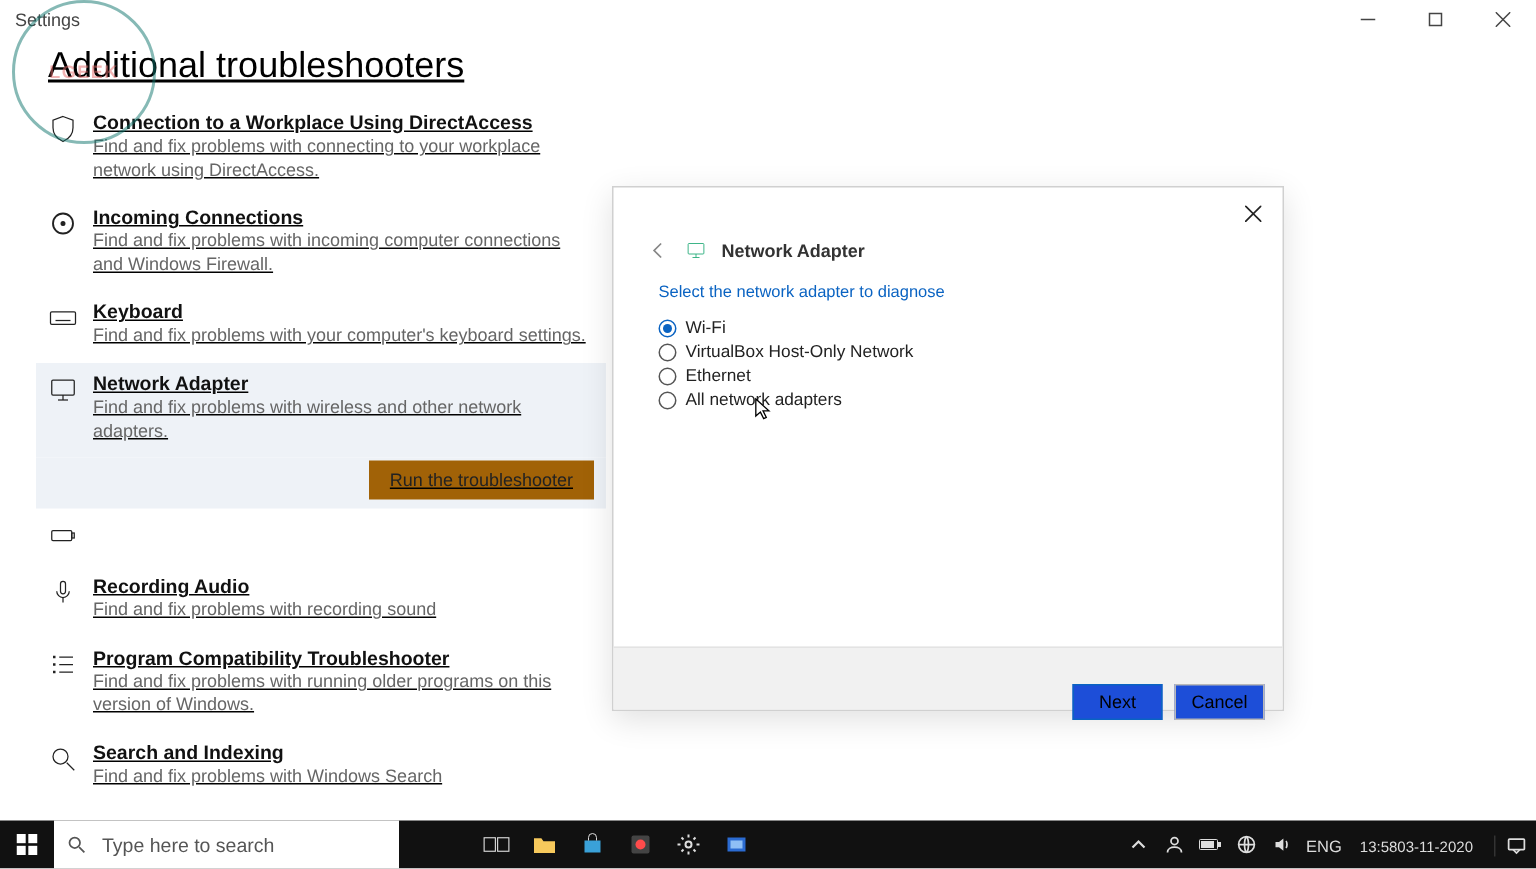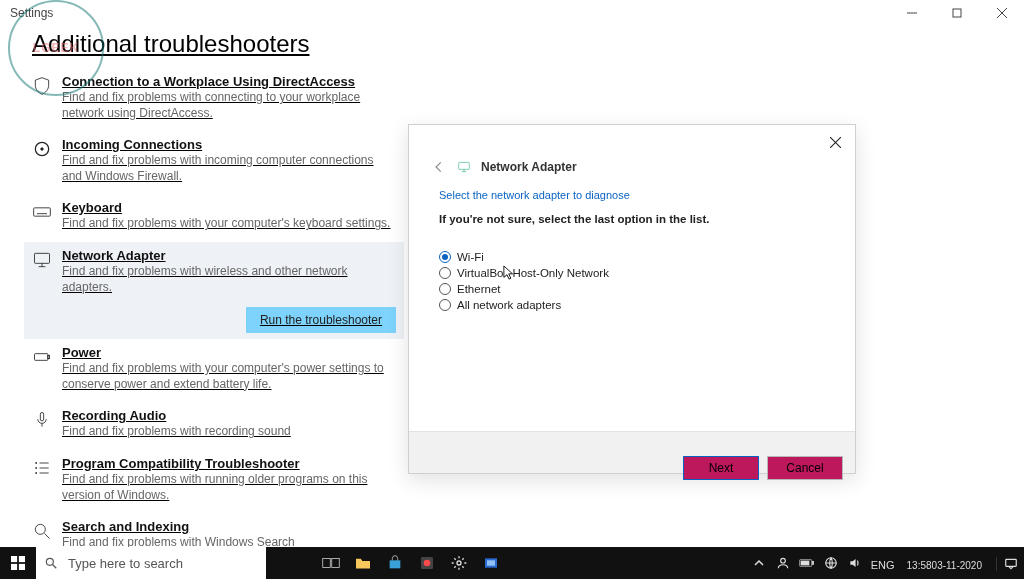--- a/index.html
+++ b/index.html
@@ -18,42 +18,42 @@
 
   .troubleshooters { width: 380px; }
   .ts-item { display: flex; padding: 6px 8px 10px 8px; gap: 10px; }
   .ts-item.selected { background: #eef2f7; }
   .ts-icon { width: 20px; height: 20px; flex: 0 0 20px; margin-top: 2px; display:flex; align-items:flex-start; justify-content:center; }
   .ts-icon svg { width: 20px; height: 20px; stroke:#222; fill:none; }
   .ts-text { flex: 1; }
   .ts-title { font-size: 13px; font-weight: 600; color: #111; margin-bottom: 1px; }
   .ts-desc { font-size: 12px; color: #666; line-height: 1.3; }
   .run-btn-row { display:flex; justify-content:flex-end; padding: 2px 8px 6px 8px; }
-  .run-btn { background: #7dd3fc; border: none; padding: 6px 14px; font-size: 12px; color: #222; }
+  .run-btn { background: #a16207; border: none; padding: 6px 14px; font-size: 12px; color: #222; }
 
   
   .watermark { position: absolute; top: 0; left: 8px; width: 96px; height: 96px; border: 2px solid #0f766e; border-radius: 50%; display:flex; align-items:center; justify-content:center; opacity: .5; pointer-events:none; }
   .watermark span { font-size: 12px; font-weight: 700; color: #e46a6a; letter-spacing: 1px; }
 
   
   .dialog { position: absolute; left: 408px; top: 98px; width: 448px; height: 350px; background: #fff; border: 1px solid #d0d0d0; box-shadow: 0 6px 20px rgba(0,0,0,.12); display:flex; flex-direction:column; }
   .dlg-head { height: 34px; display:flex; align-items:center; justify-content:flex-end; }
   .dlg-close { width: 40px; height: 30px; display:flex; align-items:center; justify-content:center; color:#222; }
   .dlg-crumb { display:flex; align-items:center; gap: 10px; padding: 0 22px 8px 22px; font-size: 12px; color:#333; }
   .dlg-back { width:16px; height:16px; display:flex; align-items:center; justify-content:center; color:#777; }
   .dlg-body { flex:1; padding: 6px 30px 0 30px; }
   .dlg-title { color: #0a63c2; font-size: 11px; font-weight: 400; margin-bottom: 12px; }
   .dlg-sub { font-size: 11.5px; font-weight: 700; color:#222; margin-bottom: 26px; }
   .radio-row { display:flex; align-items:center; gap: 6px; font-size: 11.5px; color:#222; margin-bottom: 4px; }
   .radio { width:12px; height:12px; border:1px solid #555; border-radius:50%; display:inline-flex; align-items:center; justify-content:center; }
   .radio.checked { border-color:#0a63c2; }
   .radio.checked::after { content:""; width:6px; height:6px; background:#0a63c2; border-radius:50%; }
   .cursor { position:absolute; width:14px; height:16px; pointer-events:none; }
   .dlg-foot { background:#f1f1f1; border-top:1px solid #e3e3e3; height:42px; display:flex; align-items:center; justify-content:flex-end; padding:0 12px; gap:8px; }
-  .btn { font-size:12px; padding:4px 0; width:76px; text-align:center; background:#be185d; border:1px solid #b8b8b8;margin-top:31px; }
+  .btn { font-size:12px; padding:4px 0; width:60px; text-align:center; background:#1d4ed8; border:1px solid #b8b8b8;margin-top:31px; }
   .btn.primary { border:1px solid #0a63c2; }
 
   
   .taskbar { position:absolute; left:0; bottom:0; width:1024px; height:32px; background:#111; color:#eee; display:flex; align-items:center; }
   .tb-start { width:36px; display:flex; align-items:center; justify-content:center; }
   .tb-start svg { width:14px; height:14px; fill:#fff; }
   .tb-search { display:flex; align-items:center; background:#fff; color:#555; height:32px; width:230px; padding:0 8px; gap:10px; font-size:13px; }
   .tb-search svg { width:14px; height:14px; stroke:#555; fill:none; }
   .tb-gap { flex:1; }
   .tb-icons { display:flex; gap:10px; align-items:center; padding:0 4px; }
@@ -154,24 +154,20 @@
         <button class="run-btn">Run the troubleshooter</button>
       </div>
 
       <div class="ts-item">
         <div class="ts-icon">
           <svg viewBox="0 0 24 24">
               <rect x="3" y="8" width="16" height="8" rx="1"></rect>
               <rect x="19" y="10" width="2" height="4"></rect>
             </svg>
         </div>
-        <div class="ts-text">
-          <div class="ts-title">Power</div>
-          <div class="ts-desc">Find and fix problems with your computer's power settings to conserve power and extend battery life.</div>
-        </div>
       </div>
 
       <div class="ts-item">
         <div class="ts-icon">
           <svg viewBox="0 0 24 24">
               <rect x="10" y="3" width="4" height="10" rx="2"></rect>
               <path d="M7 11a5 5 0 0 0 10 0"></path>
               <line x1="12" y1="16" x2="12" y2="20"></line>
             </svg>
         </div>
@@ -230,21 +226,20 @@
         </div>
         <svg width="14" height="14" viewBox="0 0 24 24">
             <rect x="3" y="4" width="18" height="12" rx="1" fill="none" stroke="#2a7"></rect>
             <line x1="8" y1="20" x2="16" y2="20" stroke="#2a7"></line>
             <line x1="12" y1="16" x2="12" y2="20" stroke="#2a7"></line>
           </svg>
         <span style="font-weight:600;">Network Adapter</span>
       </div>
       <div class="dlg-body">
         <div class="dlg-title">Select the network adapter to diagnose</div>
-        <div class="dlg-sub">If you're not sure, select the last option in the list.</div>
 
         <div class="radio-row">
           <span class="radio checked"></span>
           <span>Wi-Fi</span>
         </div>
         <div class="radio-row">
           <span class="radio"></span>
           <span>VirtualBox Host-Only Network</span>
         </div>
         <div class="radio-row">

